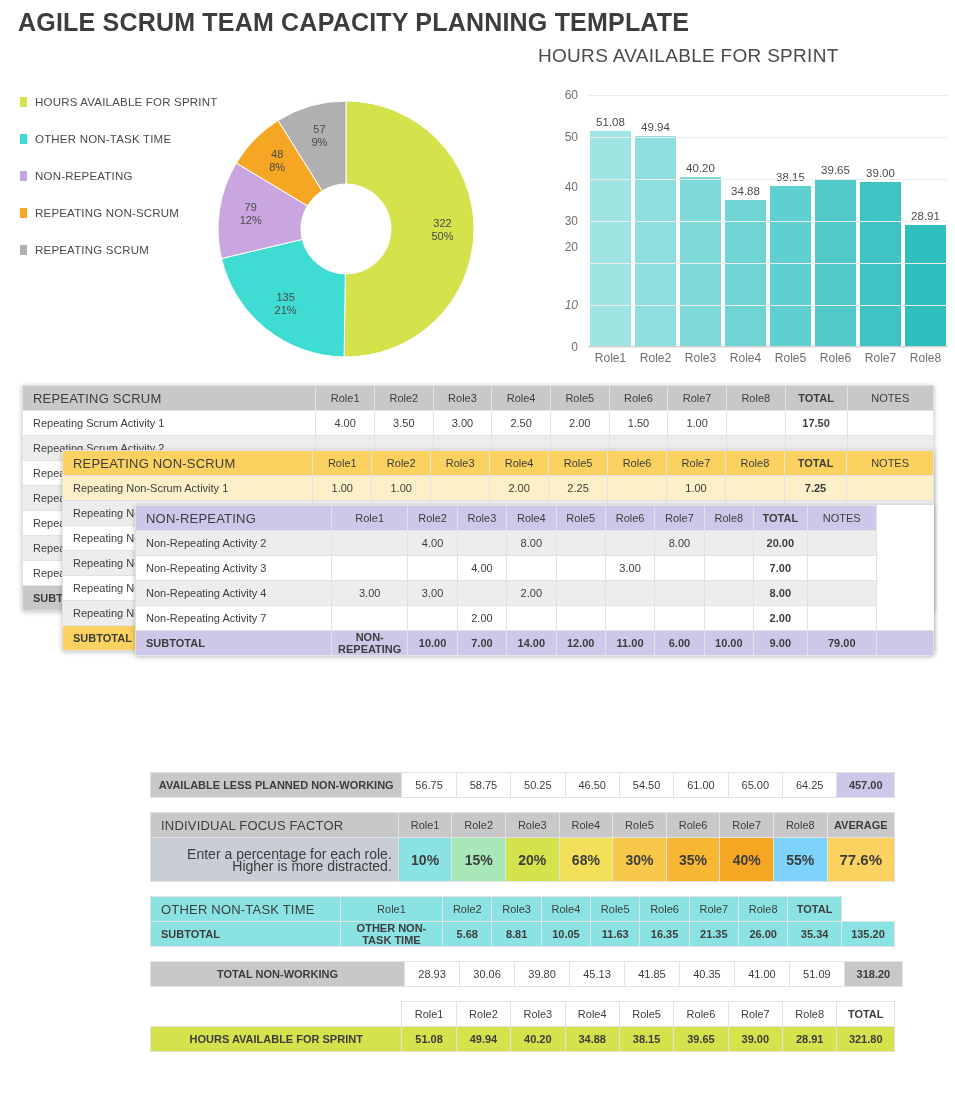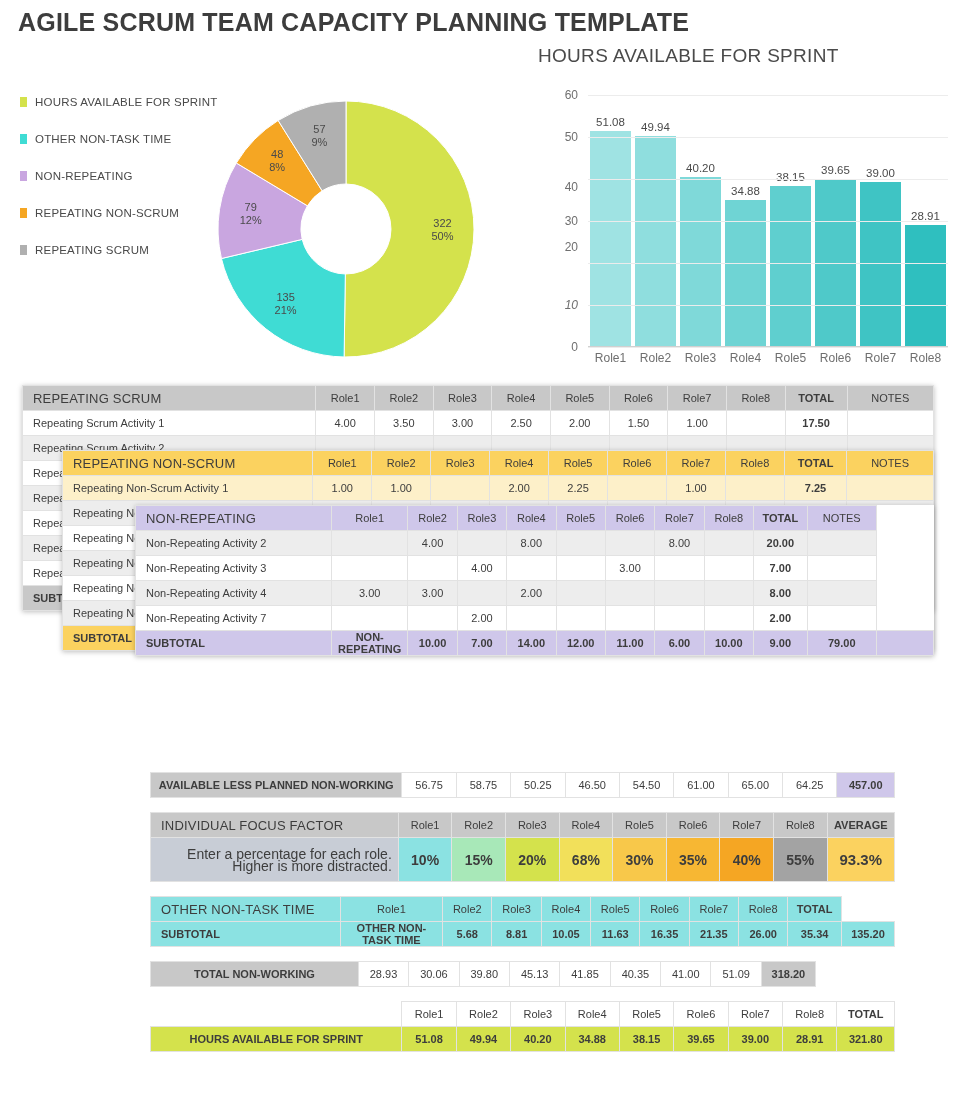--- a/index.html
+++ b/index.html
@@ -672,22 +672,22 @@
     </tr>
     <tr>
       <td class="ff-note" id="ff-note">Enter a percentage for each role.<br>Higher is more distracted.</td>
       <td class="ff-val" style="background: rgb(139, 226, 226);">10%</td>
       <td class="ff-val" style="background: rgb(168, 232, 184);">15%</td>
       <td class="ff-val" style="background: rgb(212, 226, 76);">20%</td>
       <td class="ff-val" style="background: rgb(242, 224, 90);">68%</td>
       <td class="ff-val" style="background: rgb(248, 200, 74);">30%</td>
       <td class="ff-val" style="background: rgb(247, 183, 51);">35%</td>
       <td class="ff-val" style="background: rgb(245, 166, 35);">40%</td>
-      <td class="ff-val" style="background: #a3a3a3;">55%</td>
-      <td class="ff-avg">93.3%</td>
+      <td class="ff-val" style="background: #7dd3fc;">55%</td>
+      <td class="ff-avg">77.6%</td>
     </tr>
   </tbody>
     </table>
 
   <table class="bt" style="width:745px">
     <tbody>
         <tr class="cyan-hdr">
       <th class="hdr-title" style="width:245px">OTHER NON-TASK TIME</th>
       <th class="col-role">Role1</th>
       <th class="col-role">Role2</th>
@@ -708,21 +708,21 @@
           <td class="col-role">11.63</td>
           <td class="col-role">16.35</td>
           <td class="col-role">21.35</td>
           <td class="col-role">26.00</td>
           <td class="col-role">35.34</td>
           <td class="col-total">135.20</td>
         </tr>
   </tbody>
     </table>
 
-  <table class="bt" style="width:666px">
+  <table class="bt" style="width:753px">
     <tbody>
         <tr>
       <td class="grey-cell lbl-wide" style="width:245px">TOTAL NON-WORKING</td>
       <td class="col-role">28.93</td>
       <td class="col-role">30.06</td>
       <td class="col-role">39.80</td>
       <td class="col-role">45.13</td>
       <td class="col-role">41.85</td>
       <td class="col-role">40.35</td>
       <td class="col-role">41.00</td>

